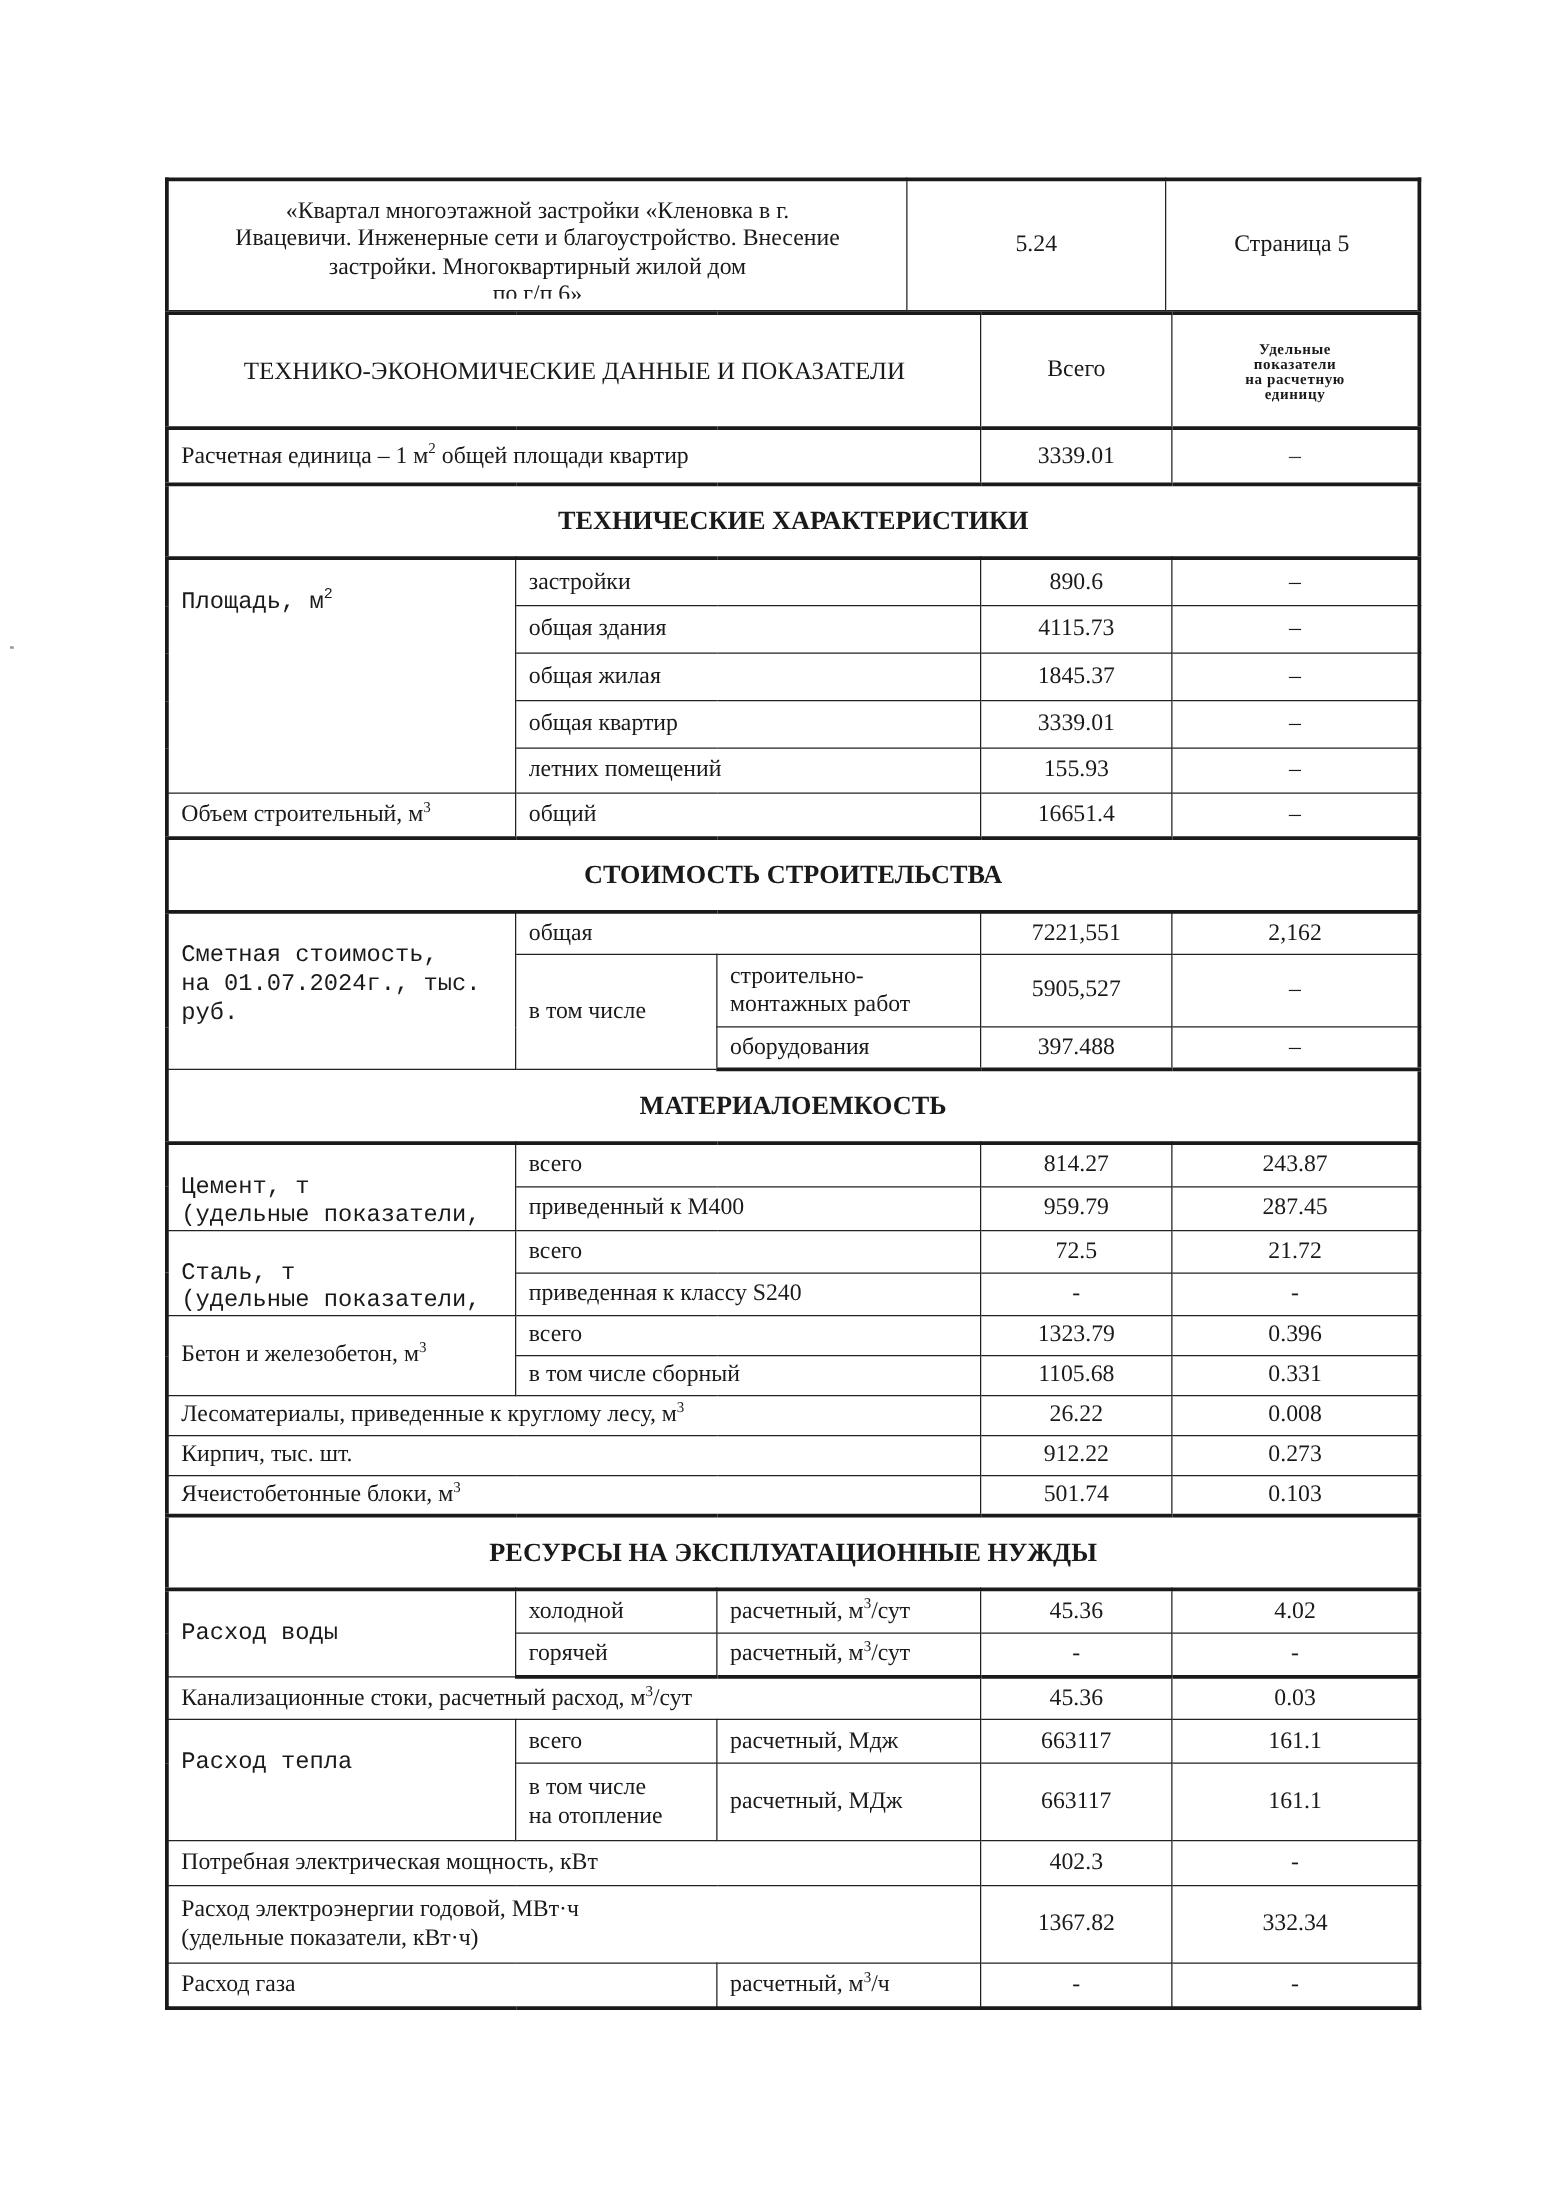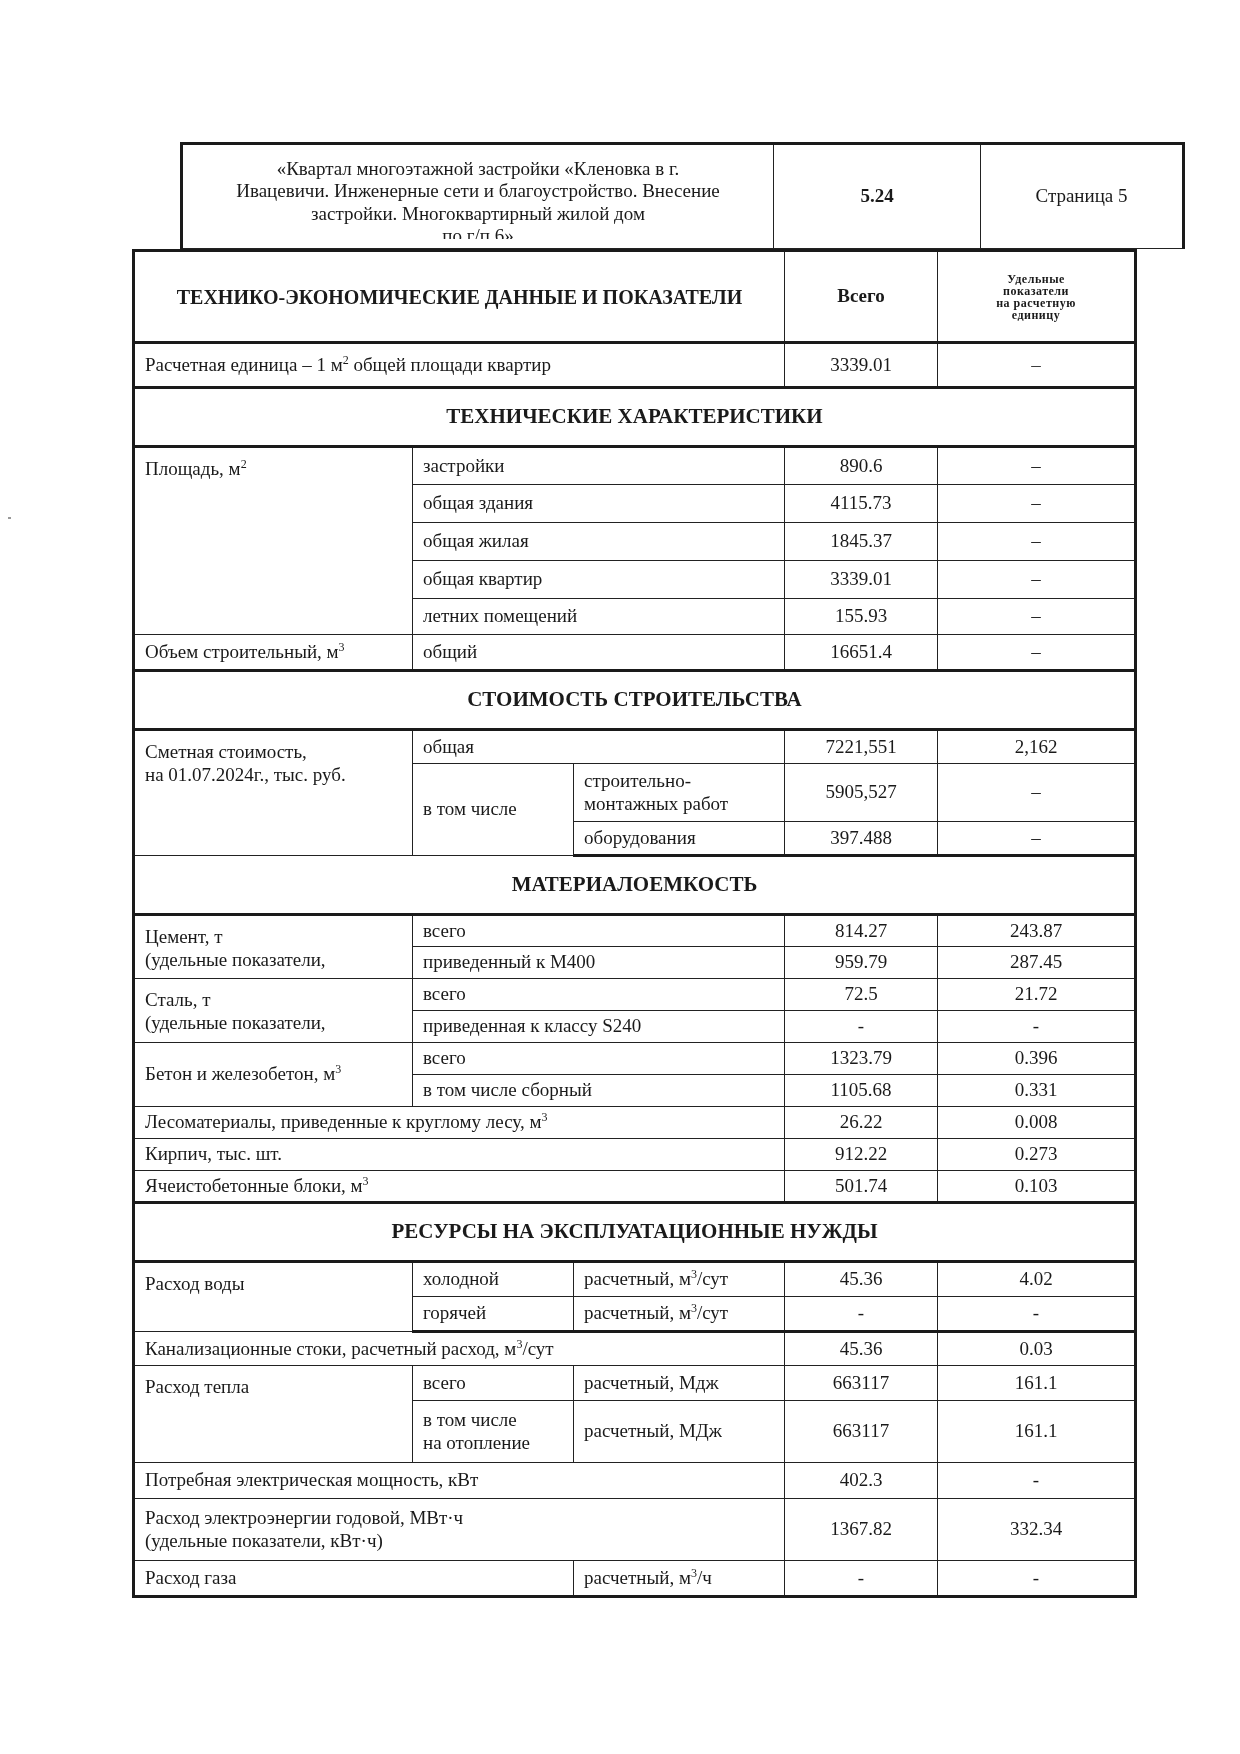--- a/index.html
+++ b/index.html
@@ -5,39 +5,39 @@
   html, body { margin: 0; padding: 0; background: #ffffff; }
   body { width: 1240px; height: 1754px; position: relative; overflow: hidden;
          font-family: "Liberation Serif", "DejaVu Serif", serif; color: #1a1a1a; }
   .page { position: absolute; left: 132px; top: 142px; width: 1002px; }
   table { border-collapse: collapse; width: 1002px; table-layout: fixed; }
   td { border: 1.5px solid #222; padding: 0 10px; font-size: 19px; line-height: 1.2;
        vertical-align: middle; }
   .thick-top td { border-top: 3px solid #1a1a1a; }
   .thick-bottom td { border-bottom: 3px solid #1a1a1a; }
   .c { text-align: center; }
-  .b { font-weight: bold; }
+  .b { font-weight: normal; }
   .sec { text-align: center; font-weight: bold; font-size: 21px; height: 56px; }
-  .top { vertical-align: top; padding-top: 10px; }
+  .top { vertical-align: top; padding-top: 22px; font-family: Liberation Mono, monospace; }
   sup { font-size: 12px; line-height: 0; vertical-align: super; }
   .hdr-title { text-align: center; font-size: 19px; line-height: 1.18; padding: 4px 4px 0 4px; }
   .uo { text-decoration: underline; }
   .outer { border: 3px solid #1a1a1a; }
   .small-hdr { font-size: 12px; line-height: 1.0; font-weight: bold; text-align: center; padding: 2px 4px; letter-spacing: 0.5px; }
   .dash { color: #333; }
   .speck { position: absolute; left: 8px; top: 517px; width: 3px; height: 2px; background: #999; }
 </style>
 </head>
 <body>
 
 <div class="speck"></div>
 
 <div class="page">
 
-  <table class="outer" style="border-bottom:none;margin-left:48px;">
+  <table class="outer" style="border-bottom:none;">
     <colgroup>
         <col style="width:592px">
         <col style="width:207px">
         <col style="width:203px">
       </colgroup>
     <tbody>
         <tr style="height:105px">
       <td class="hdr-title">
         <div>«Квартал многоэтажной застройки «Кленовка в г.</div>
         <div>Ивацевичи. Инженерные сети и благоустройство. Внесение</div>

